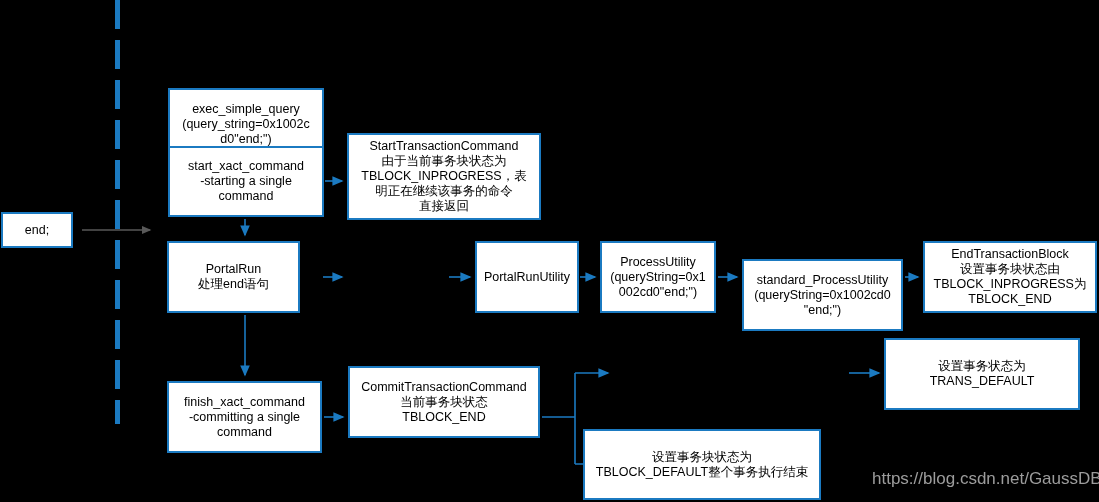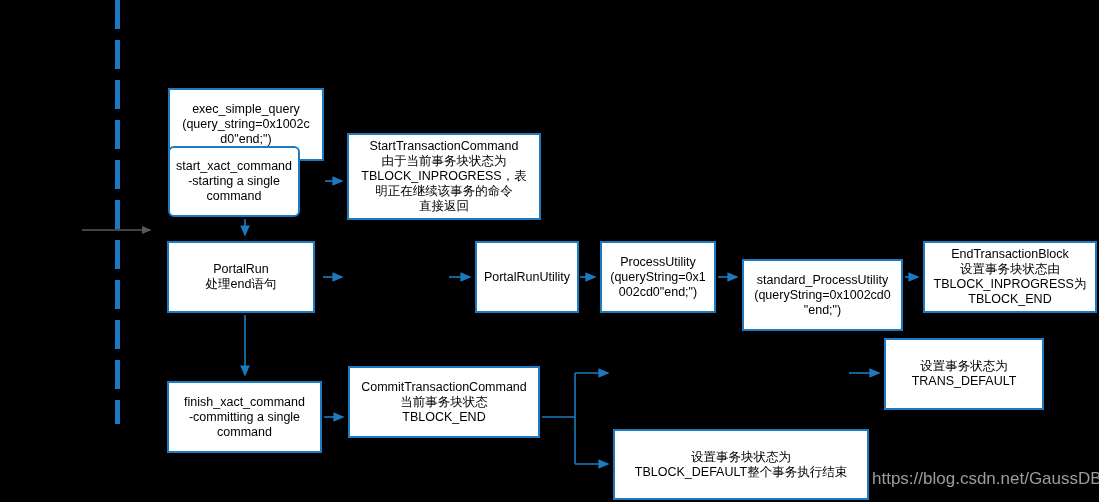--- a/index.html
+++ b/index.html
@@ -56,36 +56,37 @@
     <line x1="245" y1="315" x2="245" y2="375" stroke="#1b7ac1" stroke-width="1.6" marker-end="url(#arrowBlue)"></line>
     <line x1="324" y1="417" x2="343" y2="417" stroke="#1b7ac1" stroke-width="1.6" marker-end="url(#arrowBlue)"></line>
 
     <path d="M 542 417 H 575 M 575 373 V 464" fill="none" stroke="#1b7ac1" stroke-width="1.6"></path>
     <line x1="575" y1="373" x2="608" y2="373" stroke="#1b7ac1" stroke-width="1.6" marker-end="url(#arrowBlue)"></line>
     <line x1="575" y1="464" x2="608" y2="464" stroke="#1b7ac1" stroke-width="1.6" marker-end="url(#arrowBlue)"></line>
 
     <line x1="849" y1="373" x2="879" y2="373" stroke="#1b7ac1" stroke-width="1.6" marker-end="url(#arrowBlue)"></line>
   </svg>
 
+  <div class="node" style="left:1px; top:212px; width:72px; height:36px;">end;</div>
 
   <div class="node" style="left:168px; top:52px; width:156px; height:73px;margin-top:36px;">exec_simple_query
 (query_string=0x1002c
 d0"end;")</div>
 
-  <div class="node" style="left:168px; top:146px; width:132px; height:71px;border-radius:6px;">start_xact_command
+  <div class="node" style="left:168px; top:146px; width:156px; height:71px;">start_xact_command
 -starting a single
 command</div>
 
   <div class="node" style="left:347px; top:133px; width:194px; height:87px;">StartTransactionCommand
 由于当前事务块状态为
 TBLOCK_INPROGRESS，表
 明正在继续该事务的命令
 直接返回</div>
 
-  <div class="node" style="left:167px; top:241px; width:148px; height:72px;">PortalRun
+  <div class="node" style="left:167px; top:241px; width:133px; height:72px;">PortalRun
 处理end语句</div>
 
 
   <div class="node" style="left:475px; top:241px; width:104px; height:72px;">PortalRunUtility</div>
 
   <div class="node" style="left:600px; top:241px; width:116px; height:72px;">ProcessUtility
 (queryString=0x1
 002cd0"end;")</div>
 
   <div class="node" style="left:742px; top:259px; width:161px; height:72px;">standard_ProcessUtility
@@ -99,21 +100,21 @@
 
   <div class="node" style="left:167px; top:381px; width:155px; height:72px;">finish_xact_command
 -committing a single
 command</div>
 
   <div class="node" style="left:348px; top:366px; width:192px; height:72px;">CommitTransactionCommand
 当前事务块状态
 TBLOCK_END</div>
 
 
-  <div class="node" style="left:884px; top:338px; width:160px; height:72px;">设置事务状态为
+  <div class="node" style="left:884px; top:338px; width:196px; height:72px;">设置事务状态为
 TRANS_DEFAULT</div>
 
-  <div class="node" style="left:613px; top:429px; width:256px; height:71px;">设置事务块状态为
+  <div class="node" style="left:583px; top:429px; width:238px; height:71px;">设置事务块状态为
 TBLOCK_DEFAULT整个事务执行结束</div>
 
   <div class="watermark">https://blog.csdn.net/GaussDB</div>
 
 </div>
 
 </body></html>

